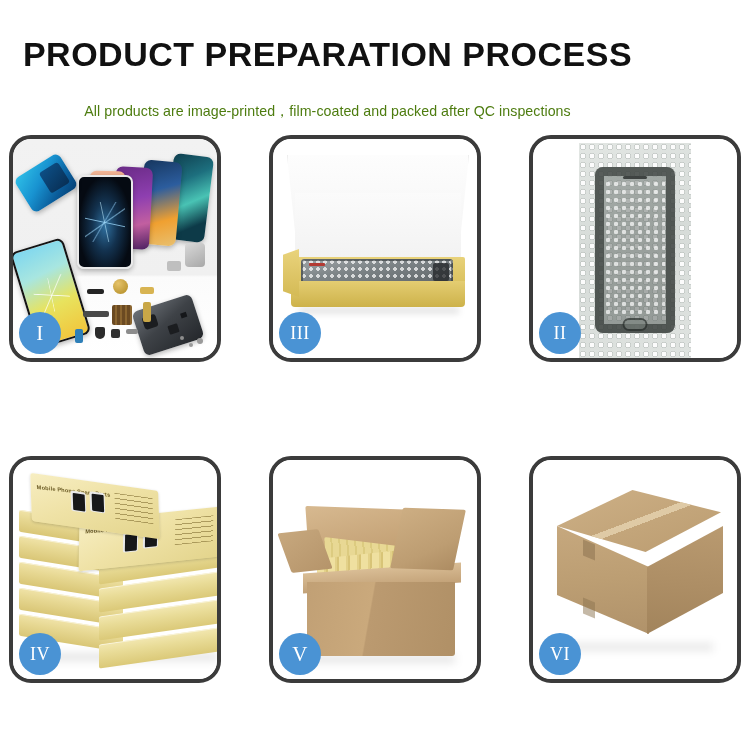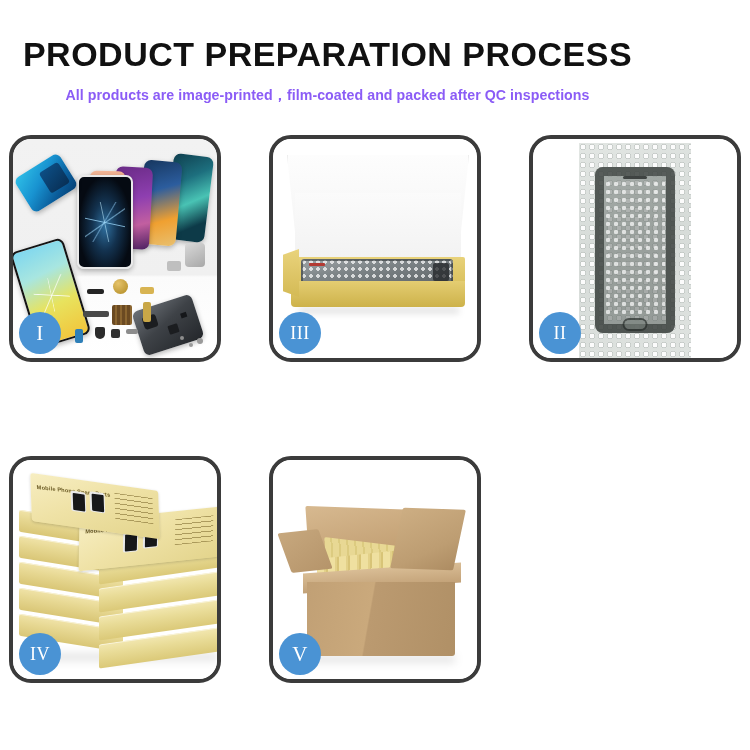--- a/index.html
+++ b/index.html
@@ -32,24 +32,24 @@
   .page-title {
     font-size: 34px;
     font-weight: bold;
     letter-spacing: 0.5px;
     color: #111111;
     line-height: 1.1;
     white-space: nowrap;
   }
 
   .page-subtitle {
-    margin-top: 13px;
+    margin-top: 29px;
     font-size: 14.2px;
-    font-weight: bold;
-    color: #8b5cf6;
+    font-weight: normal;
+    color: #4d7c0f;
     letter-spacing: 0.05px;
     white-space: nowrap;
   }
 
   
   .grid {
     position: absolute;
     top: 135px;
     left: 9px;
     width: 732px;
@@ -640,15 +640,28 @@
         <div class="c5-fill2"></div>
         <div class="c5-fill"></div>
         <div class="c5-top-rim"></div>
         <div class="c5-body"></div>
         <div class="c5-flap-right"></div>
         <div class="c5-flap-left"></div>
       </div>
       <div class="badge">V</div>
     </div>
 
+    <div class="panel">
+      <div class="panel-stage">
+        <div class="p6-bg"></div>
+        <div class="c6-shadow"></div>
+        <div class="c6-top"></div>
+        <div class="c6-tape-top"></div>
+        <div class="c6-left"></div>
+        <div class="c6-right"></div>
+        <div class="c6-seam1"></div>
+        <div class="c6-seam2"></div>
+      </div>
+      <div class="badge wide">VI</div>
+    </div>
 
   </div>
 </div>
 
 </body></html>

